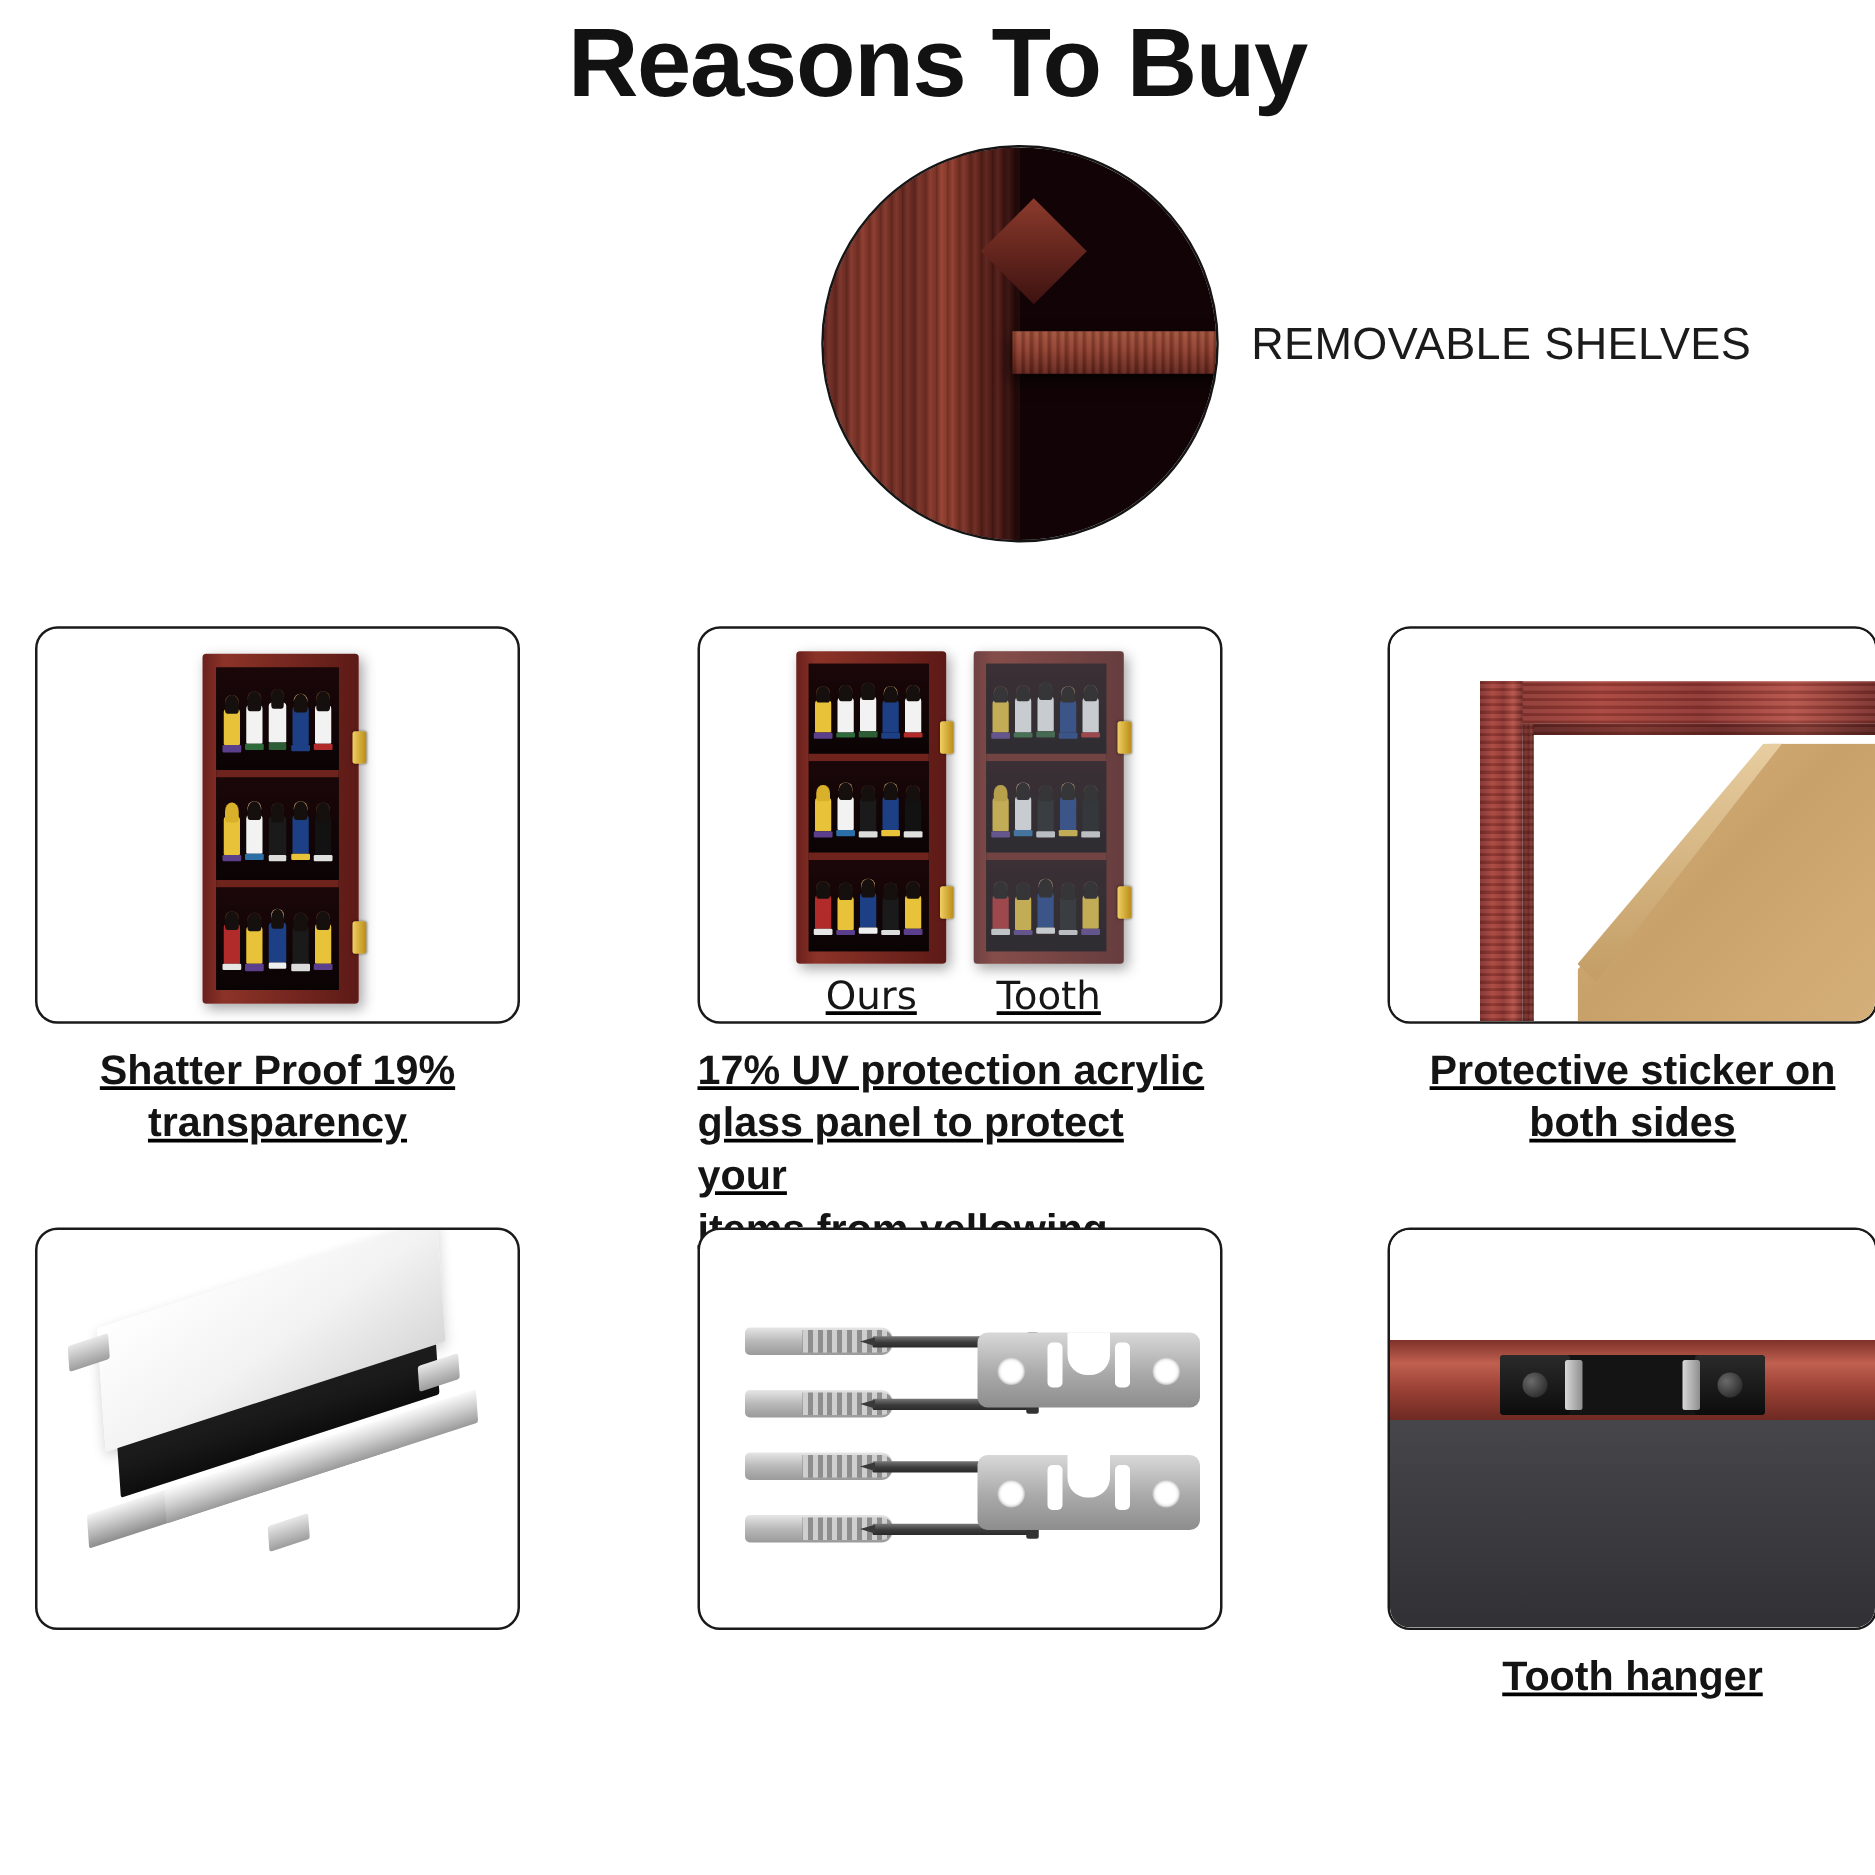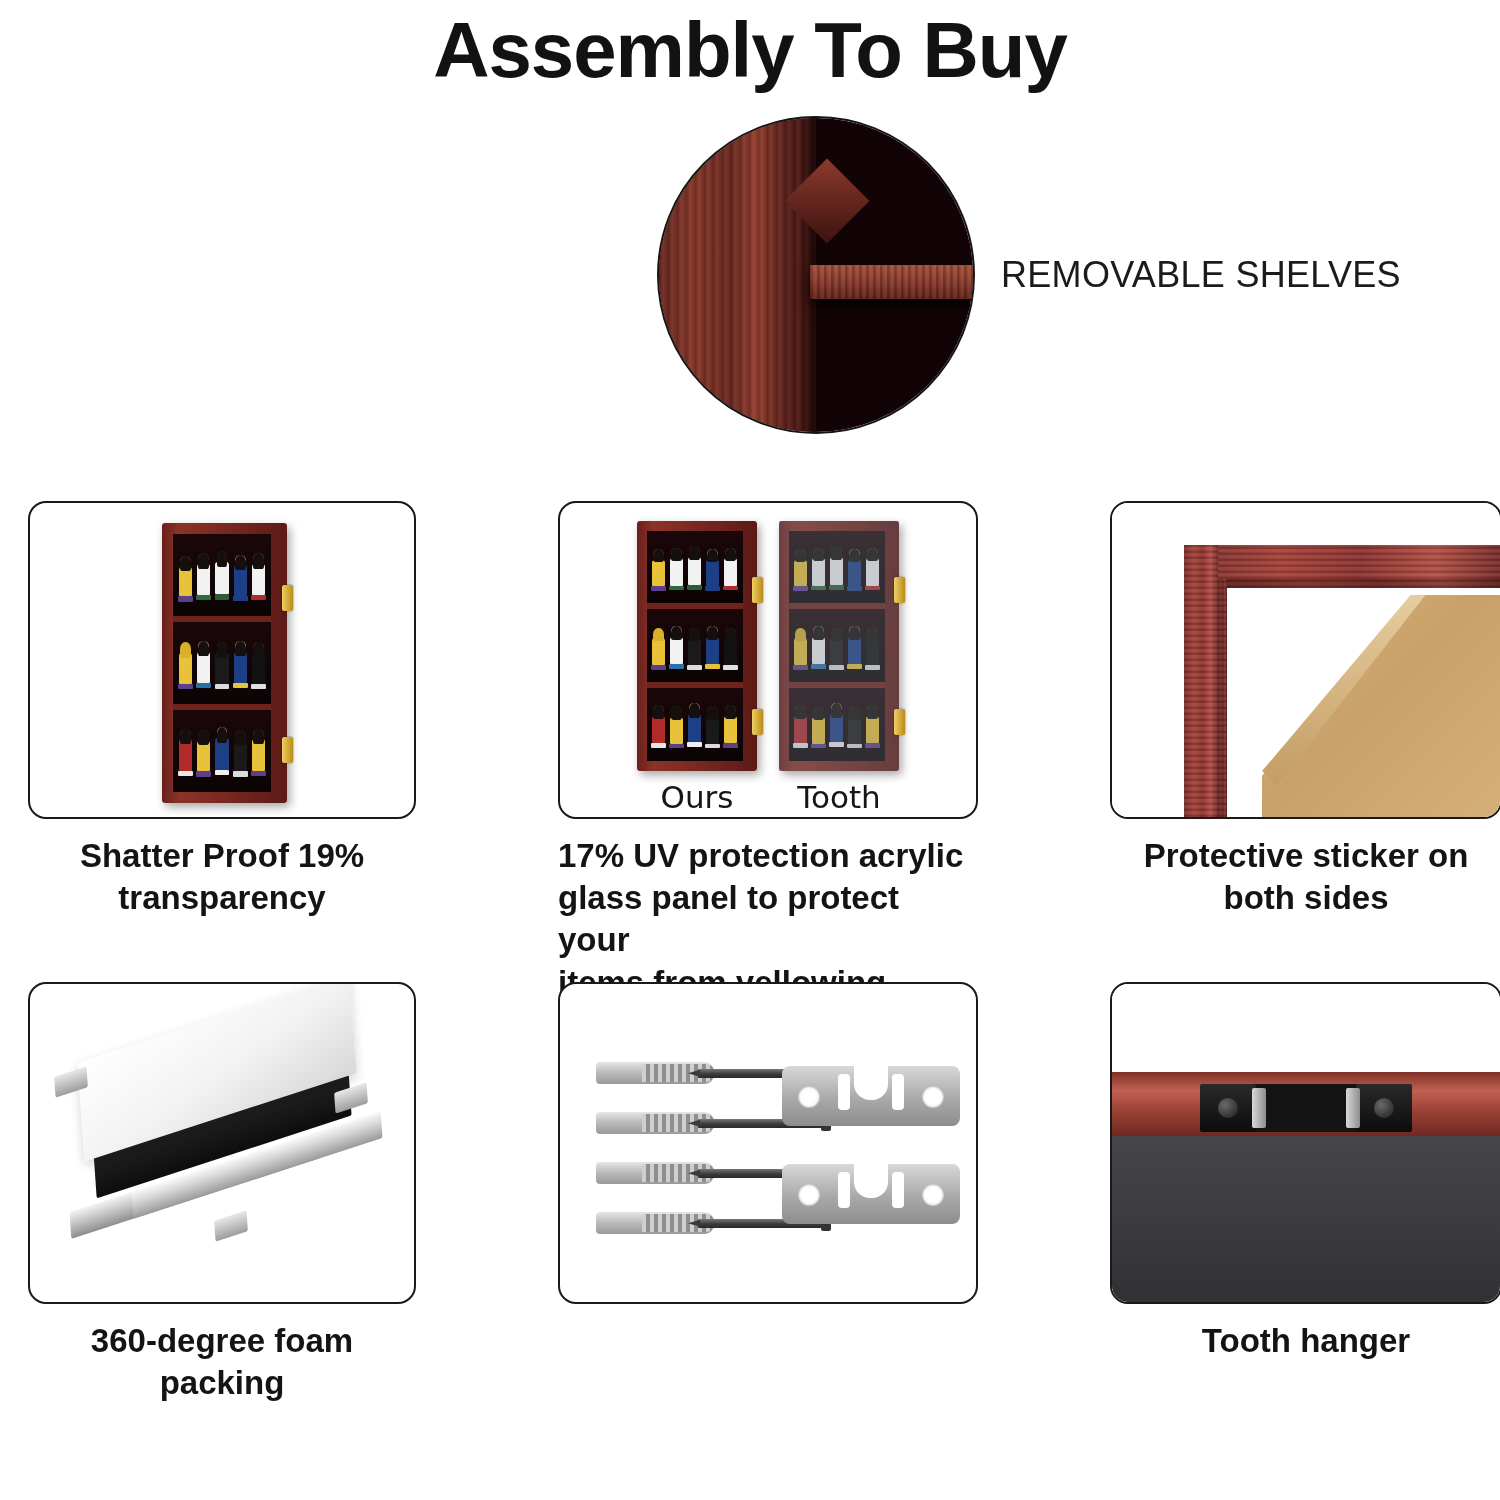--- a/index.html
+++ b/index.html
@@ -144,20 +144,21 @@
   .circle-caption.light  { font-weight: normal; margin-left: 26px; font-size: 36px; letter-spacing: .3px; }
 
   
   .grid-row {
     position: relative;
     height: 100%;
   }
   .cell {
     position: absolute;
     width: 388px;
+    text-decoration: underline;
   }
   .card {
     border: 2px solid #1a1a1a;
     border-radius: 18px;
     background: #fff;
     overflow: hidden;
     position: relative;
   }
   .card-caption {
     font-size: 33px;
@@ -350,21 +351,21 @@
     background: repeating-linear-gradient(90deg,#141414 0 10px, transparent 10px 12px);
     clip-path: polygon(0 0,100% 0,100% 40%,96% 100%,92% 40%,88% 100%,84% 40%,80% 100%,
                        76% 40%,72% 100%,68% 40%,64% 100%,60% 40%,56% 100%,52% 40%,
                        48% 100%,44% 40%,40% 100%,36% 40%,32% 100%,28% 40%,24% 100%,
                        20% 40%,16% 100%,12% 40%,8% 100%,4% 40%,0 100%);
   }
 </style>
 </head>
 <body>
 
-<h1 class="page-title">Assembly To Buy</h1>
+<h1 class="page-title">Reasons To Buy</h1>
 
 <section class="row-circles">
 
 
   <div class="circle-block shelf">
     <div class="photo-circle">
       <div class="wood-shelf"></div>
       <div class="shelf-stile"></div>
       <div class="shelf-bevel"></div>
       <div class="shelf-board"></div>
@@ -794,21 +795,20 @@
              box-shadow:0 4px 10px rgba(0,0,0,.18);"></div>
 
         <div class="foam-slab" style="left:24px; top:88px; width:34px; height:20px;
              background:linear-gradient(180deg,#e8e8e8,#9d9d9d);"></div>
         <div class="foam-slab" style="left:304px; top:104px; width:34px; height:20px;
              background:linear-gradient(180deg,#e8e8e8,#9d9d9d);"></div>
         <div class="foam-slab" style="left:184px; top:232px; width:34px; height:20px;
              background:linear-gradient(180deg,#e8e8e8,#9d9d9d);"></div>
       </div>
     </div>
-    <div class="card-caption center">360-degree foam packing</div>
   </div>
 
   <div class="cell" style="left:558px; top:0; width:420px;">
     <div class="card" style="height:322px;">
       <div class="hw-scene">
 
         <div class="anchor" style="left:36px;  top:78px;"></div>
         <div class="anchor" style="left:36px;  top:128px;"></div>
         <div class="anchor" style="left:36px;  top:178px;"></div>
         <div class="anchor" style="left:36px;  top:228px;"></div>

